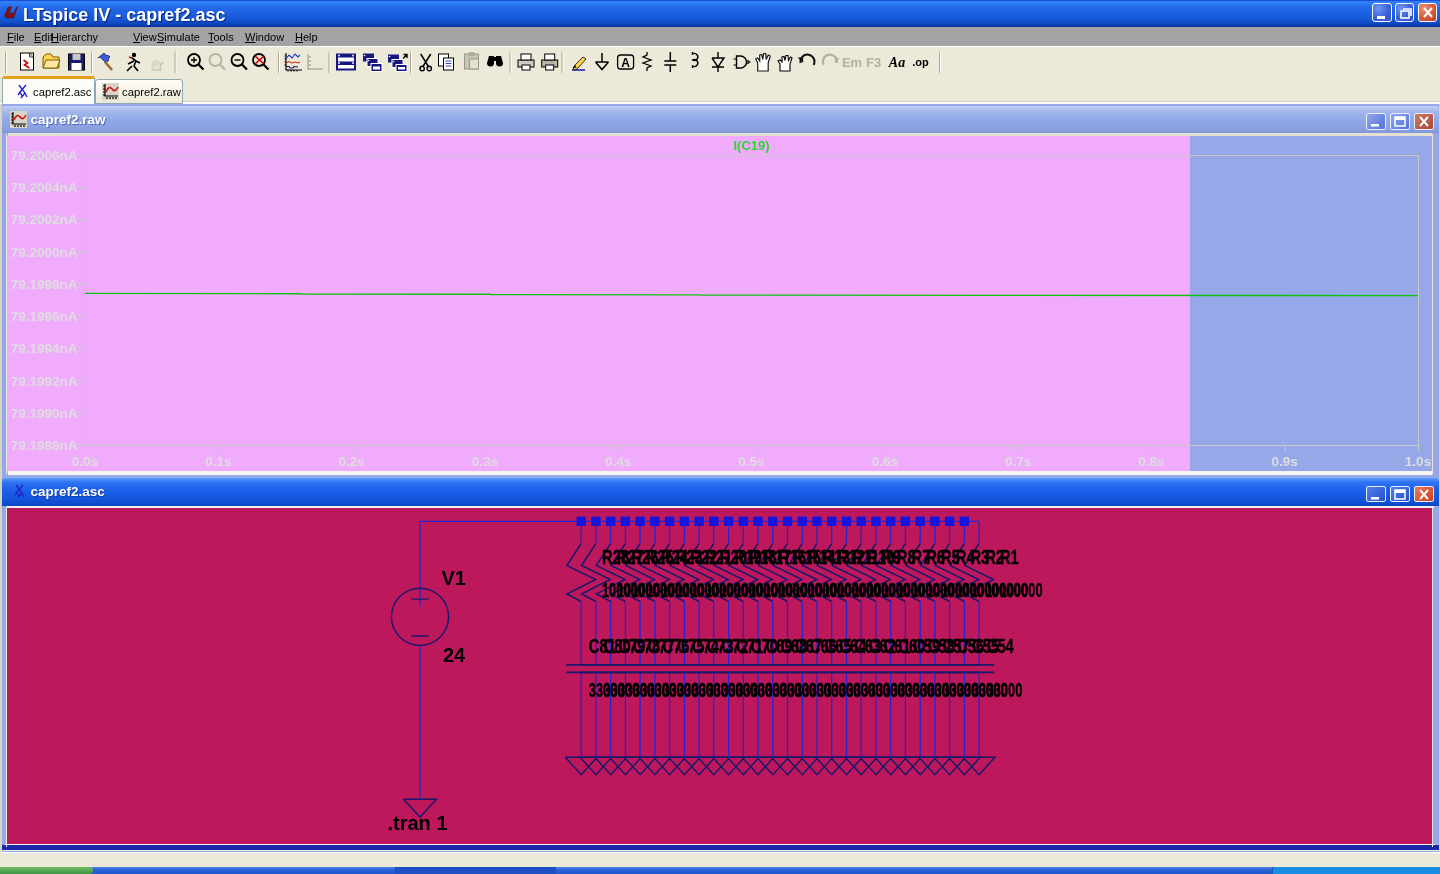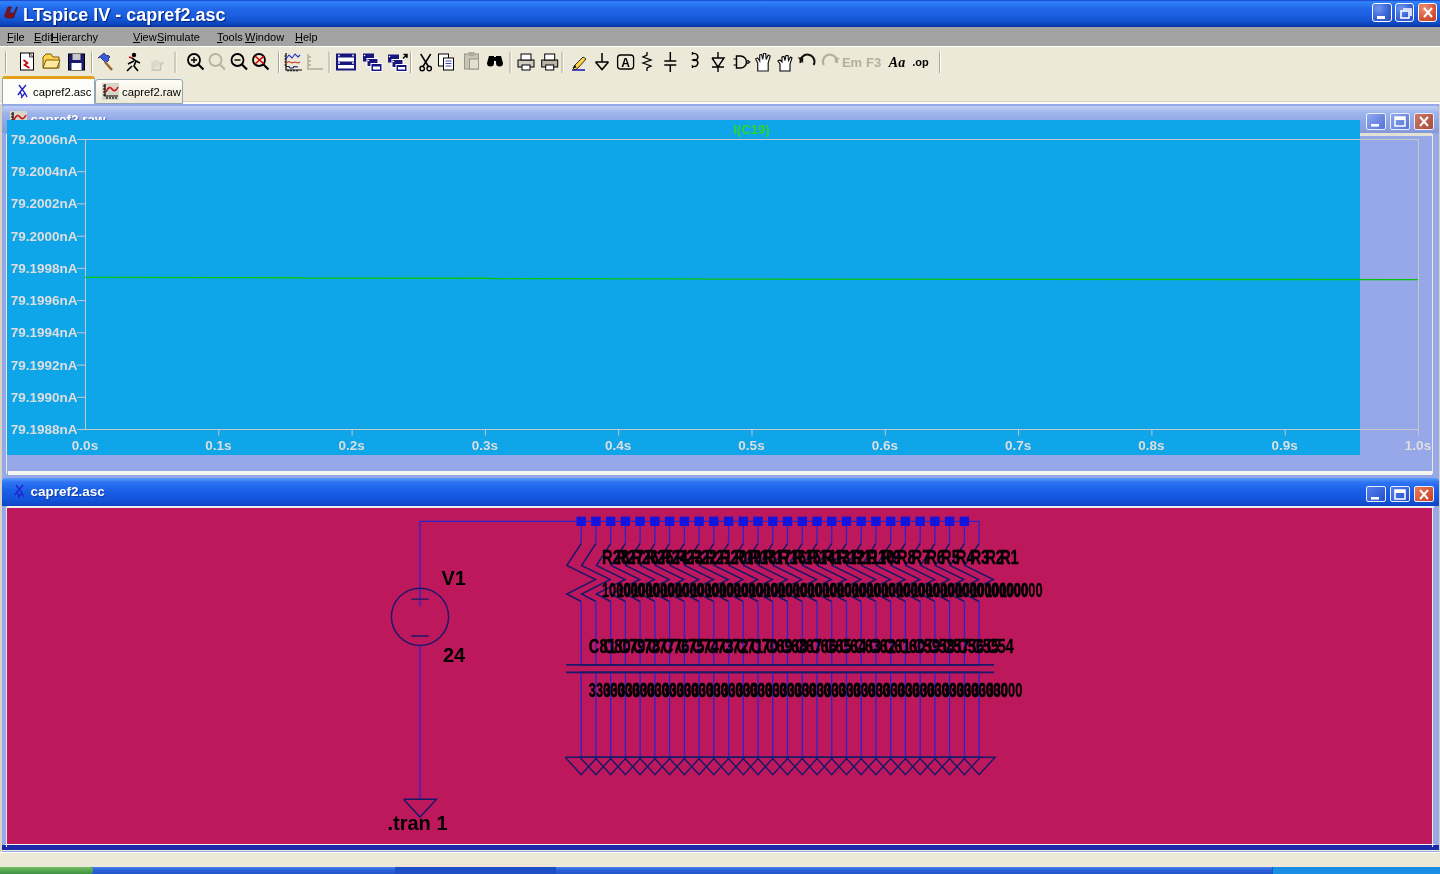--- a/index.html
+++ b/index.html
@@ -35,21 +35,21 @@
 .ctitle{position:absolute;left:2px;width:1436.5px;height:27.5px;border-radius:3px 3px 0 0}
 #wavewin .ctitle{top:1.5px;background:linear-gradient(180deg,#c2d0f4 0%,#9fb4ea 25%,#8fa6e6 60%,#8a9fe0 85%,#8296d8 100%)}
 #schwin .ctitle{top:1px;background:linear-gradient(180deg,#5d9cfa 0%,#2e74f4 15%,#1a5fe8 45%,#1456dc 75%,#0c46c6 100%)}
 .ctitle .txt{position:absolute;left:28.5px;top:6px;font-weight:bold;font-size:13.5px;color:#fff;text-shadow:1px 1px 1px rgba(10,30,120,.5)}
 .cbtn{position:absolute;top:7.5px;width:20px;height:16.5px;border-radius:2px;border:1px solid #e8eefc}
 .cbtn.mn{left:1363.5px}.cbtn.mx{left:1387.5px}.cbtn.cl{left:1412px}
 #wavewin .cbtn.mn,#wavewin .cbtn.mx{background:linear-gradient(135deg,#8fa8ec,#5472d8)}
 #wavewin .cbtn.cl{background:linear-gradient(135deg,#cc7868,#a84a3a)}
 #schwin .cbtn.mn,#schwin .cbtn.mx{background:linear-gradient(135deg,#5580ec,#2350cc)}
 #schwin .cbtn.cl{background:linear-gradient(135deg,#ea7c55,#cc3c20)}
-#plotarea{position:absolute;left:7px;top:16px;width:1353px;height:335px;background:#0ea5e9}
+#plotarea{position:absolute;left:7px;top:32px;width:1183px;height:335px;background:#f0abfc}
 #wavewin .mstrip{position:absolute;left:7.5px;top:29px;width:1424.5px;height:3px;background:#e4e1d2}
 #wavewin .bot{position:absolute;left:7.5px;top:367px;width:1424.5px;height:3.5px;background:#f4f4f0}
 
 #schwin{left:0;top:477px;width:1440px;height:374.5px;background:#96a8e8}
 #schwin .mstrip{position:absolute;left:6.5px;top:28.5px;width:1427px;height:2px;background:#f0f0ea}
 #schem{position:absolute;left:7px;top:30.5px;width:1426px;height:336px;background:#be185d;overflow:hidden}
 #schwin .bot1{position:absolute;left:5px;top:366.5px;width:1430px;height:1.8px;background:#f4f4f0}
 #schwin .bot2{position:absolute;left:0px;top:368.3px;width:1440px;height:4.4px;background:#1c2aaa}
 #schwin .bot3{position:absolute;left:0px;top:372.7px;width:1440px;height:1.8px;background:#eceadf}
 #statusbar{left:0;top:851.5px;width:1440px;height:15px;background:#ece9d8;border-top:1px solid #fff}
@@ -80,21 +80,21 @@
           <path d="M5 4 L13 13 M13 4 L5 13" stroke="#fff" stroke-width="2"></path>
         </svg>
       </div>
     </div>
     <div id="menubar" class="abs">
       <span style="left:7px"><u>F</u>ile</span>
       <span style="left:34px"><u>E</u>dit</span>
       <span style="left:51px"><u>H</u>ierarchy</span>
       <span style="left:133px"><u>V</u>iew</span>
       <span style="left:157px"><u>S</u>imulate</span>
-      <span style="left:217px"><u>T</u>ools</span>
+      <span style="left:208px"><u>T</u>ools</span>
       <span style="left:245px"><u>W</u>indow</span>
       <span style="left:295px"><u>H</u>elp</span>
     </div>
     <div id="toolbar" class="abs"><svg width="1440" height="30" viewBox="0 46 1440 30">
         <path d="M6.5 50.5 V72" stroke="#ffffff" stroke-width="1"></path>
         <path d="M5.5 50.5 V72" stroke="#aca899" stroke-width="1"></path>
         <path d="M92.5 50.5 V72" stroke="#ffffff" stroke-width="1"></path>
         <path d="M91.5 50.5 V72" stroke="#aca899" stroke-width="1"></path>
         <path d="M176 50.5 V72" stroke="#ffffff" stroke-width="1"></path>
         <path d="M175 50.5 V72" stroke="#aca899" stroke-width="1"></path>

